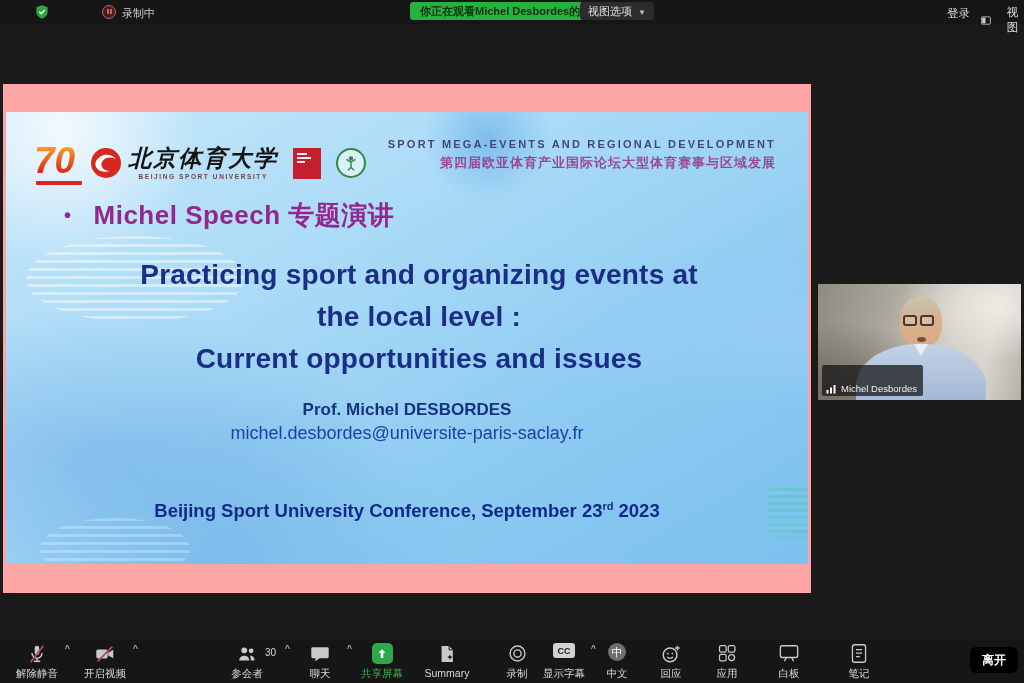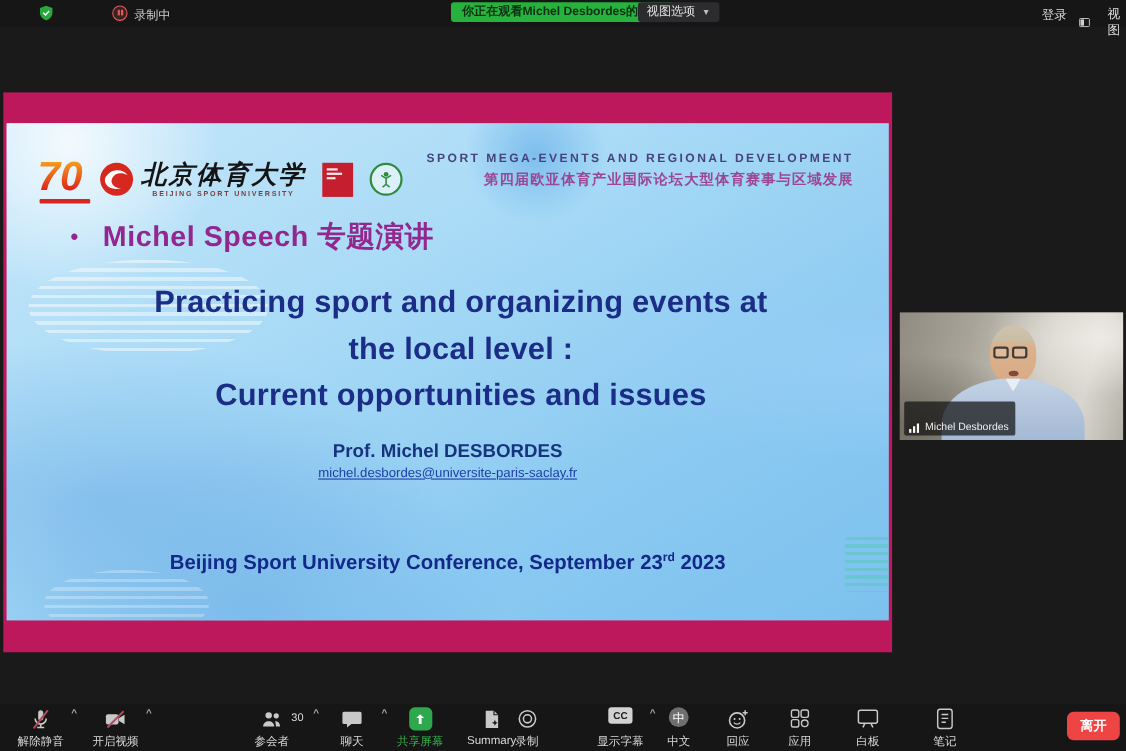--- a/index.html
+++ b/index.html
@@ -17,21 +17,21 @@
   .rec-label { position:absolute; left:122px; top:6px; font-size:11px; color:#cfcfcf; }
   .view-banner { position:absolute; left:410px; top:2px; height:18px; line-height:18px; padding:0 10px;
     background:#26b23c; border-radius:3px; font-size:11px; color:#0d3013; font-weight:bold; }
   .view-options { position:absolute; left:580px; top:2px; height:18px; line-height:18px; padding:0 8px;
     background:#2c2c2e; border-radius:3px; font-size:11px; color:#e3e3e3; cursor:pointer; }
   .view-options .caret { font-size:8px; color:#bbb; margin-left:6px; }
   .login-label { position:absolute; left:947px; top:6px; font-size:11.5px; color:#dddddd; cursor:pointer; }
   .view-btn { position:absolute; left:981px; top:5px; font-size:11.5px; color:#dddddd; cursor:pointer; display:flex; align-items:center; gap:16px; }
 
   
-  .screen-share { position:absolute; left:3px; top:84px; width:808px; height:509px; background:#be185d; }
+  .screen-share { position:absolute; left:3px; top:84px; width:808px; height:509px; background:#fca5a5; }
   .slide { position:absolute; left:3px; top:28px; width:802px; height:452px; overflow:hidden;
     background:
       radial-gradient(circle at 7% 4%, rgba(255,255,255,.8), rgba(255,255,255,0) 16%),
       radial-gradient(circle at 60% 6%, rgba(110,180,235,.75), rgba(110,180,235,0) 10%),
       radial-gradient(ellipse at 99% 48%, rgba(150,205,245,.9), rgba(150,205,245,0) 26%),
       radial-gradient(ellipse at 10% 76%, rgba(105,170,228,.5), rgba(105,170,228,0) 30%),
       radial-gradient(ellipse at 28% 100%, rgba(110,175,230,.55), rgba(110,175,230,0) 28%),
       linear-gradient(150deg,#c6e7fa 0%,#a8daf6 38%,#8ac9f1 72%,#7cc1ee 100%);
   }
   .stripes { position:absolute; border-radius:50%;
@@ -64,21 +64,21 @@
 
   .keynote { position:absolute; left:58px; top:86px; font-size:26px; color:#92278f; font-weight:bold; letter-spacing:.5px; }
   .keynote .bullet { font-size:20px; margin-right:22px; vertical-align:2px; }
 
   .slide-title { position:absolute; left:60px; right:36px; top:142px; text-align:center;
     font-size:28px; font-weight:bold; color:#1b2d86; line-height:42px; letter-spacing:.2px; }
 
   .speaker { position:absolute; left:0; right:0; top:288px; text-align:center; color:#16337f; }
   .speaker-name { font-size:17px; font-weight:bold; }
   .speaker-affil { font-size:16px; margin-top:4px; }
-  .speaker-email { font-size:12px; margin-top:3px; color:#1d3fa6; text-decoration:underline; }
+  .speaker-email { font-size:18px; margin-top:3px; color:#1d3fa6; }
 
   .slide-footer { position:absolute; left:0; right:0; top:388px; text-align:center;
     font-size:18.5px; font-weight:bold; color:#13298a; }
   .slide-footer sup { font-size:11px; }
   .slide-footer .yr { margin-left:5px; }
 
   
   .video-thumb { position:absolute; left:818px; top:284px; width:203px; height:116px; overflow:hidden;
     background:
       radial-gradient(ellipse at 10% 90%, rgba(70,66,58,.55), rgba(70,66,58,0) 45%),
@@ -106,21 +106,21 @@
   .tlabel { font-size:10.5px; color:#d9d9d9; margin-top:1px; white-space:nowrap; }
   .tlabel.green { color:#37b24d; }
   .chev { position:absolute; top:0; right:-2px; font-size:9px; color:#a8a8a8; font-weight:bold; }
   .pcount { font-size:10px; color:#d9d9d9; position:absolute; top:4px; right:2px; }
   .cc-box { width:22px; height:15px; background:#d2d2d2; border-radius:3px; color:#1b1b1b; font-size:9px;
     font-weight:bold; display:flex; align-items:center; justify-content:center; }
   .zh-circle { width:18px; height:18px; background:#6f6f6f; border-radius:50%; color:#fff; font-size:11px;
     display:flex; align-items:center; justify-content:center; }
   .share-sq { width:21px; height:21px; background:#2ea84c; border-radius:5px; display:flex;
     align-items:center; justify-content:center; }
-  .leave-btn { position:absolute; left:970px; top:7px; height:26px; padding:0 12px; background:#ef4444;
+  .leave-btn { position:absolute; left:970px; top:7px; height:26px; padding:0 12px; background:#000000;
     border:none; border-radius:6px; color:#fff; font-size:12px; font-weight:bold; cursor:pointer;
     font-family:"Liberation Sans","DejaVu Sans",sans-serif; }
 </style>
 </head>
 <body>
 
 <div class="stage">
 
   <div class="topbar">
     <svg class="shield" viewBox="0 0 24 24">
@@ -287,21 +287,21 @@
       <div class="ticon">
         <svg width="20" height="22" viewBox="0 0 24 24">
           <path d="M5.5 2.5h9l4.5 4.5v14.5h-13.5z" fill="#c9c9c9"></path>
           <path d="M14.5 2.5v4.5h4.5" fill="none" stroke="#161617" stroke-width="1.2"></path>
           <path d="M15.5 12.5l1 2.2 2.2 1-2.2 1-1 2.2-1-2.2-2.2-1 2.2-1z" fill="#161617"></path>
         </svg>
       </div>
       <div class="tlabel">Summary</div>
     </div>
 
-    <div class="titem" style="left:458px;width:42px;">
+    <div class="titem" style="left:496px;width:42px;">
       <div class="ticon">
         <svg width="21" height="21" viewBox="0 0 24 24">
           <circle cx="12" cy="12" r="8.5" fill="none" stroke="#c9c9c9" stroke-width="1.6"></circle>
           <circle cx="12" cy="12" r="4.2" fill="none" stroke="#c9c9c9" stroke-width="1.6"></circle>
         </svg>
       </div>
       <div class="tlabel">录制</div>
     </div>
 
     <div class="titem" style="left:536px;width:56px;">

